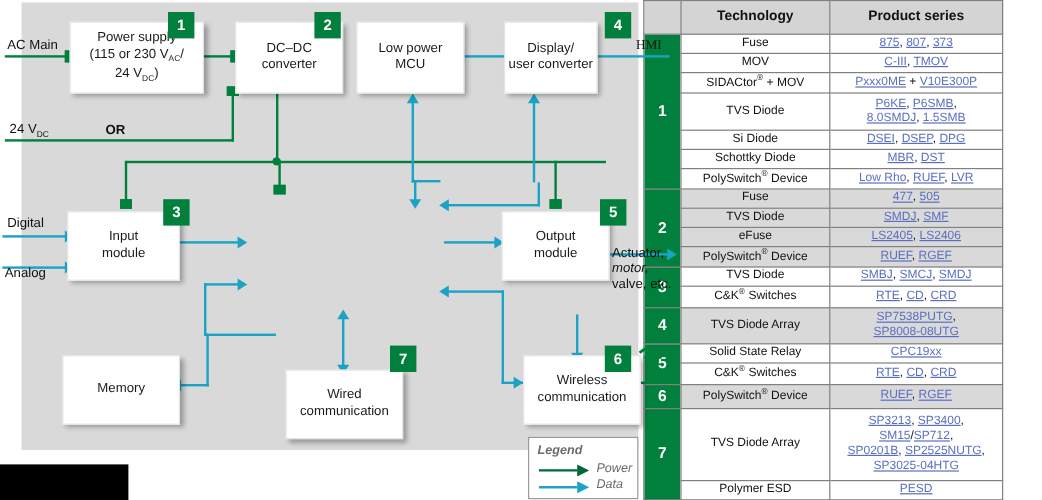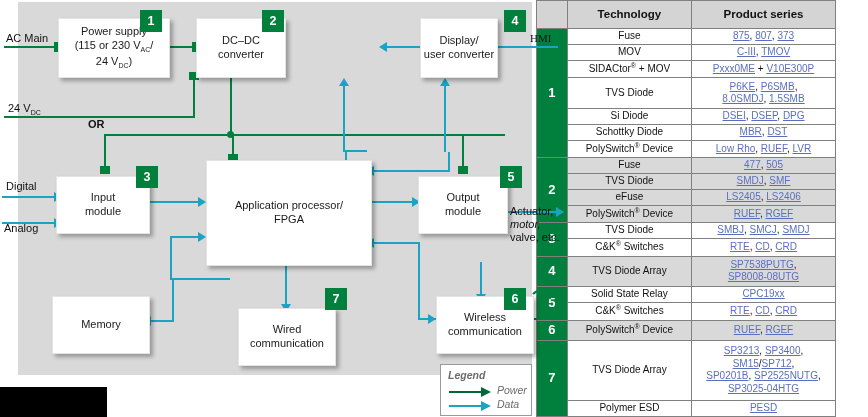--- a/index.html
+++ b/index.html
@@ -171,43 +171,43 @@
   <div class="badge" style="left:140px;top:10px;">1</div>
 
   <div class="blk" id="b-dcdc" style="left:196px;top:18px;width:88px;height:58px;">
     <div>
       <div>DC–DC</div>
       <div>converter</div>
     </div>
   </div>
   <div class="badge" style="left:262px;top:10px;">2</div>
 
+  <div class="blk" id="b-mcu" style="left:297px;top:18px;width:88px;height:58px;">
+    <div>
+      <div>Low power</div>
+      <div>MCU</div>
+    </div>
+  </div>
 
   <div class="blk" id="b-display" style="left:420px;top:18px;width:76px;height:58px;">
     <div>
       <div>Display/</div>
       <div>user converter</div>
     </div>
   </div>
   <div class="badge" style="left:504px;top:10px;">4</div>
 
   <div class="blk" id="b-input" style="left:56px;top:176px;width:92px;height:56px;">
     <div>
       <div>Input</div>
       <div>module</div>
     </div>
   </div>
   <div class="badge" style="left:136px;top:166px;">3</div>
 
-  <div class="blk" id="b-app" style="left:206px;top:160px;width:164px;height:104px;">
-    <div>
-      <div>Application processor/</div>
-      <div>FPGA</div>
-    </div>
-  </div>
 
   <div class="blk" id="b-output" style="left:418px;top:176px;width:88px;height:56px;align-items:center;">
     <div>
       <div>Output</div>
       <div>module</div>
     </div>
   </div>
   <div class="badge" style="left:500px;top:166px;">5</div>
 
   <div class="blk" id="b-memory" style="left:52px;top:296px;width:96px;height:56px;">
@@ -232,21 +232,21 @@
 
   <svg id="wifi" viewBox="0 0 26 20">
     <path d="M2 6 A16 16 0 0 1 24 6" fill="none" stroke="#00803c" stroke-width="2.4"></path>
     <path d="M6 10.5 A11 11 0 0 1 20 10.5" fill="none" stroke="#00803c" stroke-width="2.4"></path>
     <path d="M9.5 14.5 A6.5 6.5 0 0 1 16.5 14.5" fill="none" stroke="#00803c" stroke-width="2.4"></path>
     <circle cx="13" cy="18" r="2.4" fill="#00803c"></circle>
   </svg>
 
   <div class="lbl" style="left:6px;top:32px;">AC Main</div>
   <div class="lbl" style="left:8px;top:102px;"><span>24 V</span><sub style="font-size:7px">DC</sub></div>
-  <div class="lbl bold" style="left:88px;top:118px;">OR</div>
+  <div class="lbl bold" style="left:88px;top:103px;">OR</div>
   <div class="lbl" style="left:6px;top:180px;">Digital</div>
   <div class="lbl" style="left:4px;top:222px;">Analog</div>
   <div class="lbl" style="left:530px;top:32px;font-family:Liberation Serif, serif;">HMI</div>
   <div class="lbl" style="left:510px;top:205px;">Actuator,</div>
   <div class="lbl" style="left:510px;top:218px;font-style:italic;">motor,</div>
   <div class="lbl" style="left:510px;top:231px;">valve, etc.</div>
 
   <div id="legend">
     <div class="t">Legend</div>
     <svg style="position:absolute;left:8px;top:22px;" width="44" height="10">

